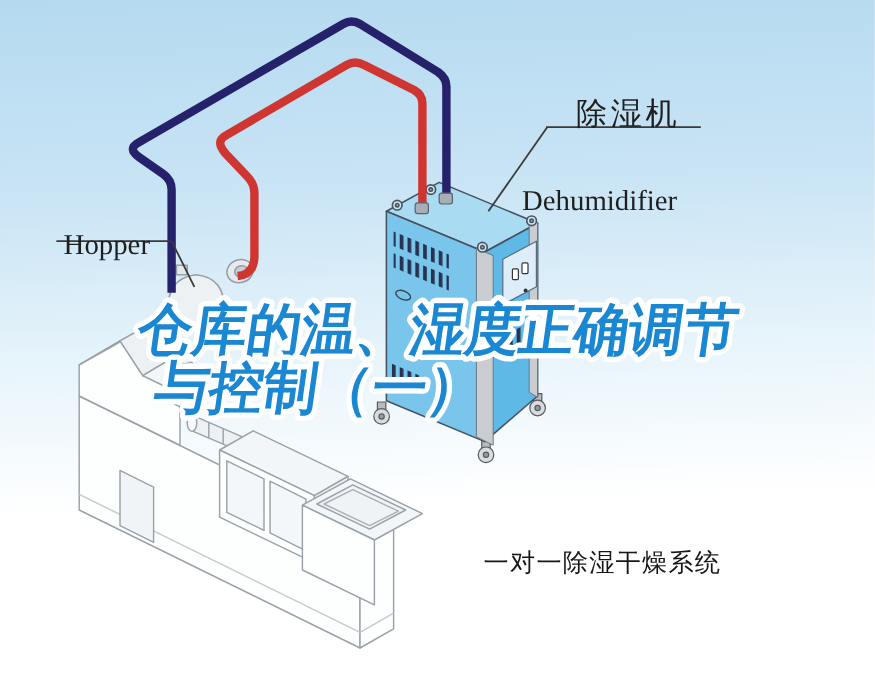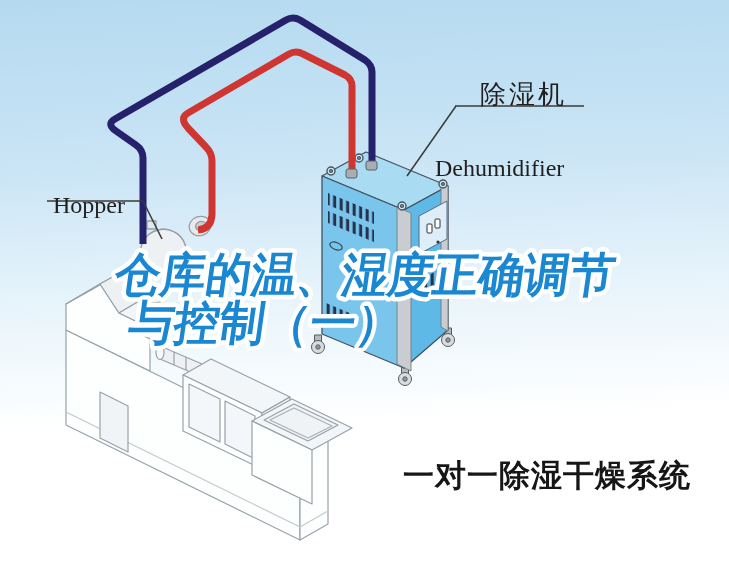--- a/index.html
+++ b/index.html
@@ -5,21 +5,21 @@
   html,body{margin:0;padding:0;}
   .stage{
     position:relative;width:729px;height:561px;overflow:hidden;
     background:linear-gradient(178deg,#b5daf0 0%,#c9e4f5 28%,#e7f4fb 52%,#ffffff 74%,#ffffff 100%);
     font-family:"Liberation Sans",sans-serif;
   }
   .stage svg{position:absolute;left:0;top:0;}
   .lbl{position:absolute;color:#1f1f1f;white-space:nowrap;}
   .lbl-zh{font-family:"Liberation Sans","DejaVu Sans",sans-serif;font-size:26px;letter-spacing:3px;font-weight:500;}
   .lbl-en{font-family:"Liberation Serif","DejaVu Serif",serif;font-size:24px;}
-  .cap-zh{font-family:"Liberation Sans","DejaVu Sans",sans-serif;font-size:31px;font-weight:bold;letter-spacing:1px;color:#161616;}
+  .cap-zh{font-family:"Liberation Sans","DejaVu Sans",sans-serif;font-size:21px;font-weight:normal;letter-spacing:1px;color:#161616;}
   .cap-en{font-family:"Liberation Serif","DejaVu Serif",serif;font-size:25px;font-weight:bold;word-spacing:5px;color:#111;}
   .dryer-zh{left:47px;top:169px;}
   .dryer-en{left:53px;top:192px;}
   .dehum-zh{left:480px;top:77px;}
   .dehum-en{left:435px;top:107px;margin-top:48px;}
   .cap-zh{position:absolute;left:403px;top:455px;}
   .cap-en{position:absolute;left:412px;top:493px;}
   .title-text{font-family:"DejaVu Sans","Liberation Sans",sans-serif;font-weight:900;}
 </style>
 </head>

